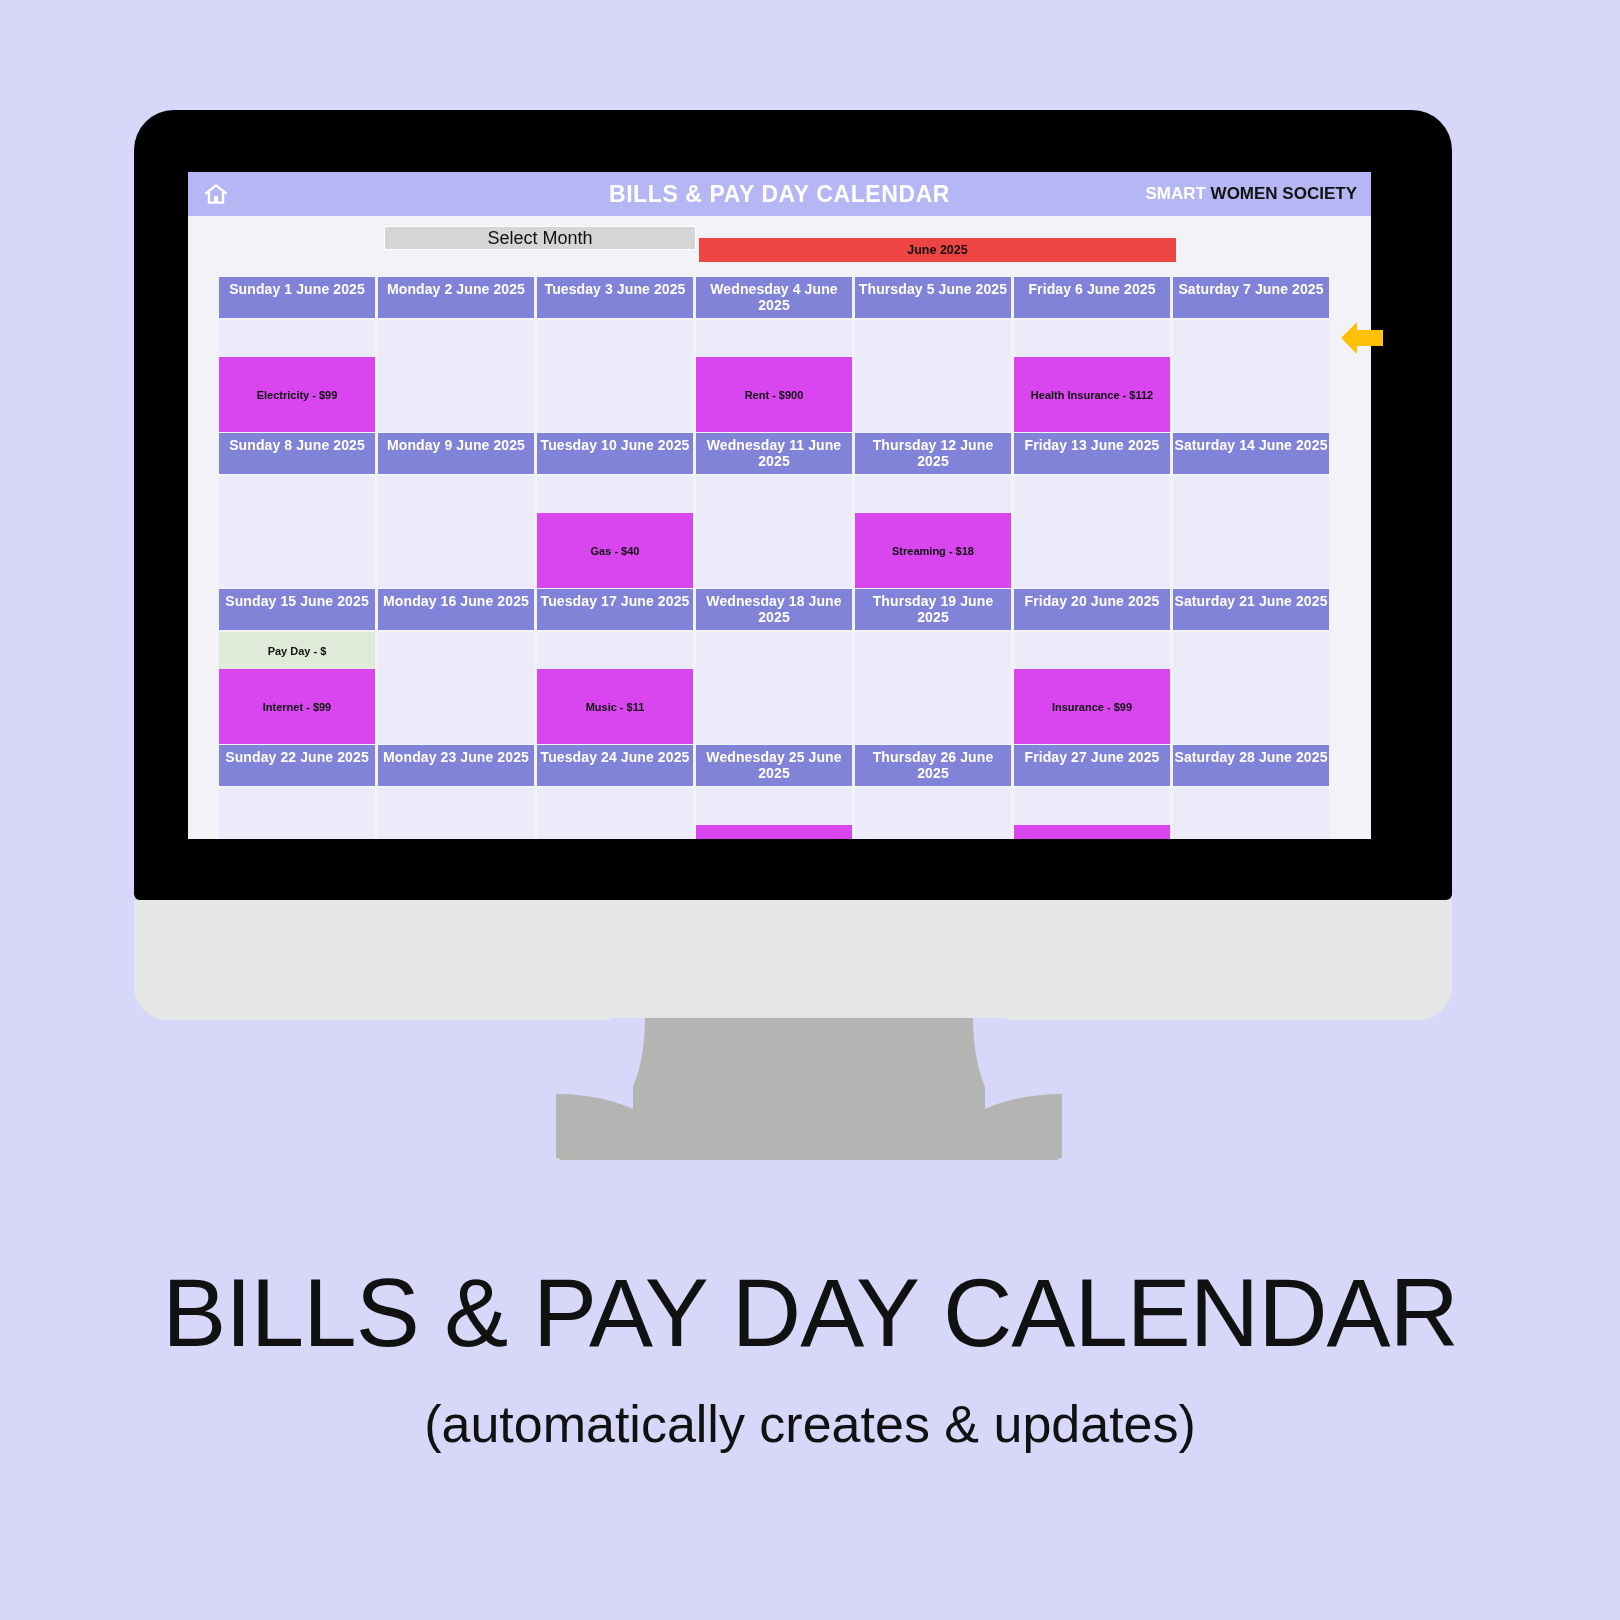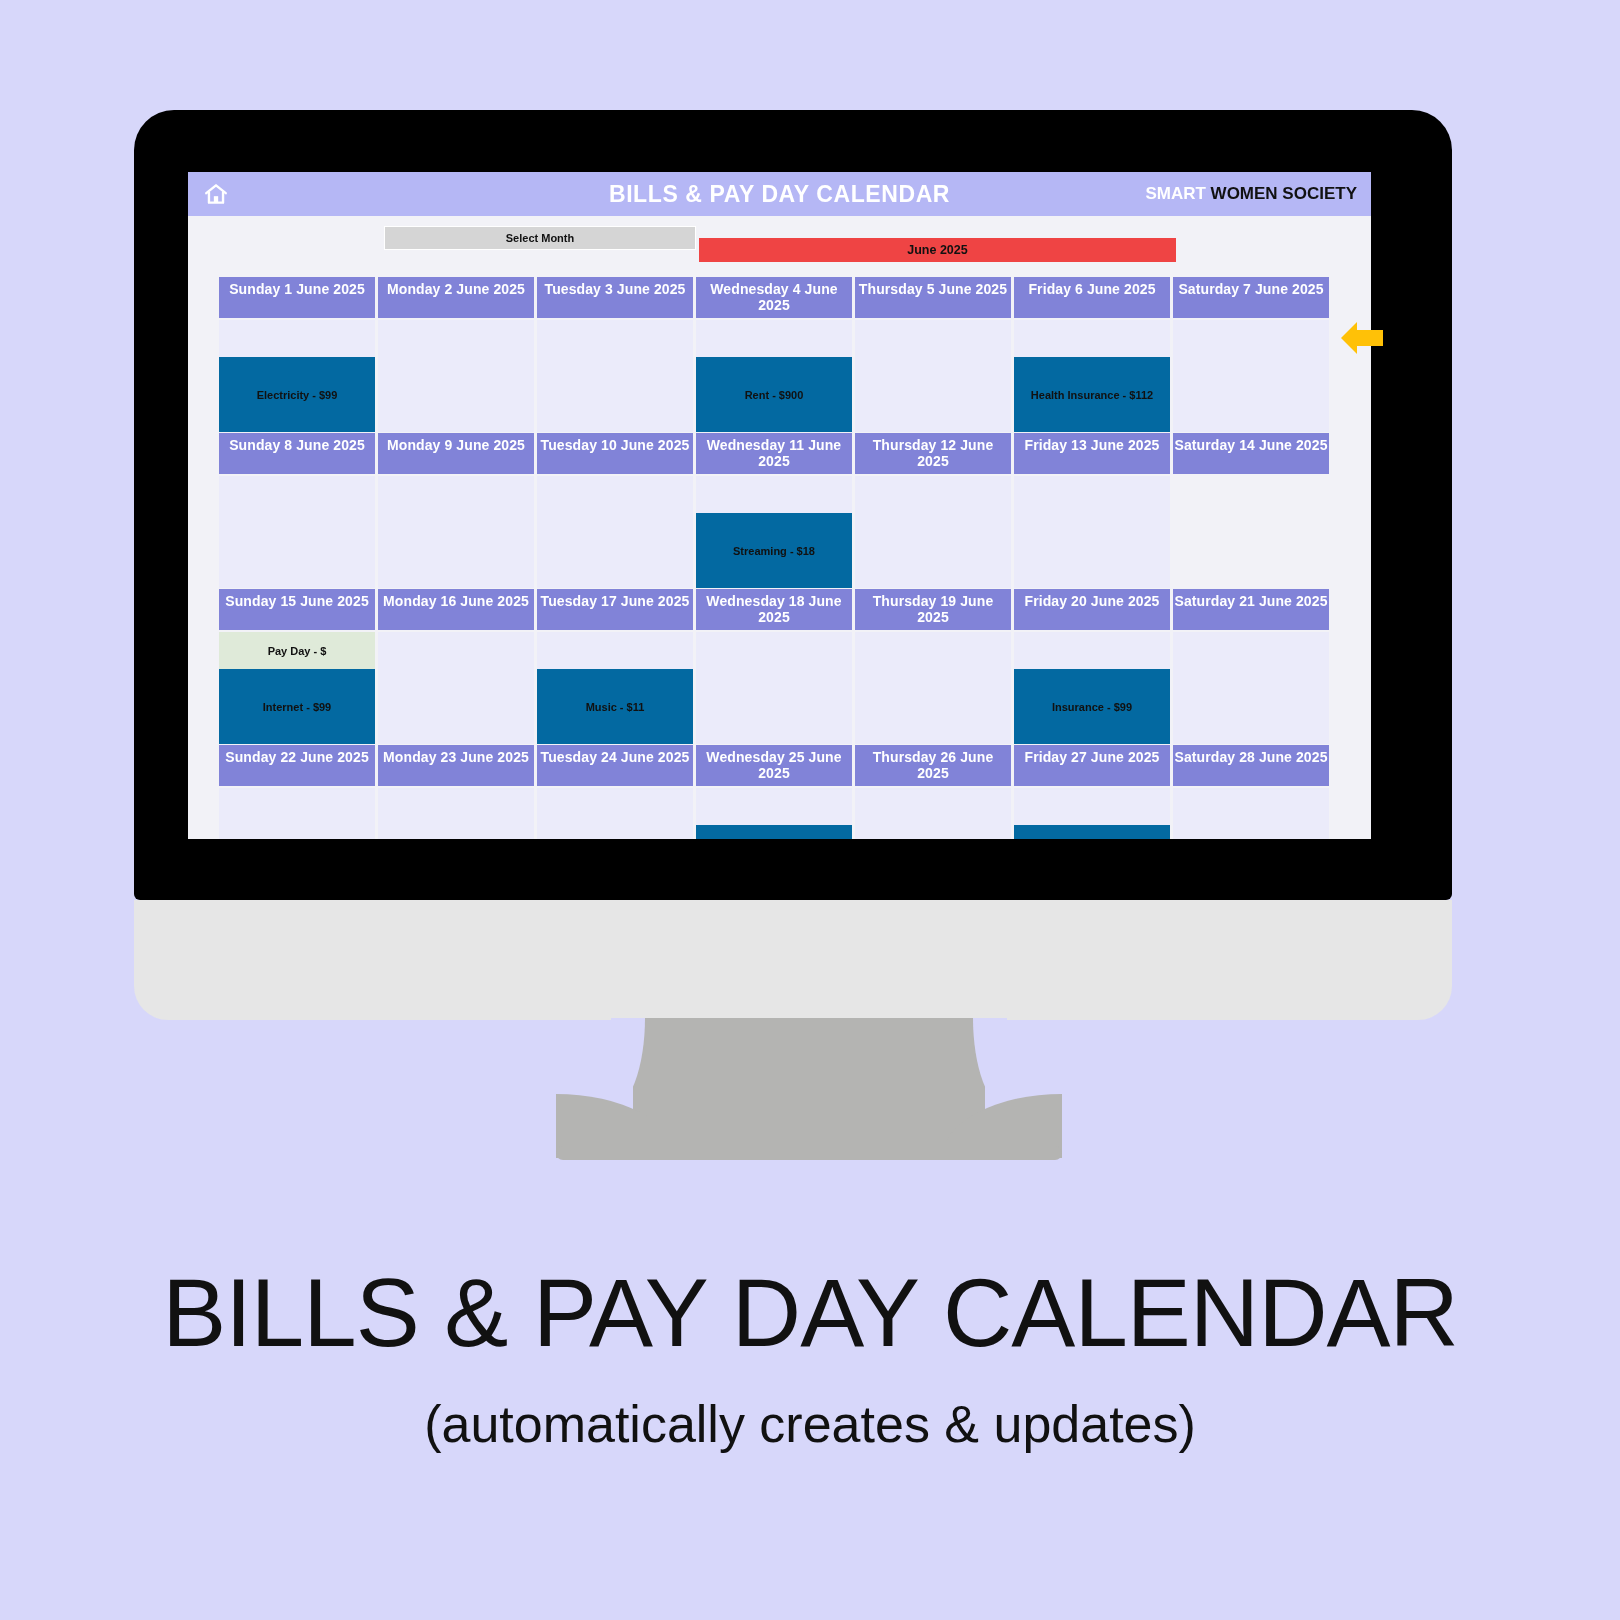--- a/index.html
+++ b/index.html
@@ -98,21 +98,21 @@
     height: 44px;
     position: relative;
   }
   .sel-month {
     position: absolute;
     left: 196px; top: 10px;
     width: 312px; height: 24px;
     background: #d5d5d5;
     border: 1px solid #ffffff;
     display: flex; align-items: center; justify-content: center;
-    font-size: 11px; font-weight: bold; color: #111;
+    font-size: 18px; font-weight: normal; color: #111;
   }
   .sel-value {
     position: absolute;
     left: 511px; top: 10px;
     width: 477px; height: 24px;
     background: #ef4444;
     display: flex; align-items: center; justify-content: center;
     font-size: 12.5px; font-weight: bold; color: #111; margin-top: 12px;
   }
 
@@ -153,21 +153,21 @@
     height: 37px;
     display: flex;
     align-items: center;
     justify-content: center;
     font-size: 11px;
     font-weight: bold;
     color: #111;
     text-align: center;
   }
   .slot.empty { background: transparent; }
-  .slot.bill { background: #0369a1; height: 75px; }
+  .slot.bill { background: #d946ef; height: 75px; }
   .slot.payday { background: #dfead9; }
 
   
   .arrow {
     position: absolute;
     left: 1341px; top: 318px;
     width: 42px; height: 40px;
   }
 
   
@@ -281,20 +281,24 @@
             <div class="day-cell">
               <div class="slot empty"></div>
               <div class="slot empty" style="height: 75px;"></div>
             </div>
             <div class="day-cell">
               <div class="slot empty"></div>
               <div class="slot empty" style="height: 75px;"></div>
             </div>
             <div class="day-cell">
               <div class="slot empty"></div>
+              <div class="slot bill" style="height: 75px;">Gas - $40</div>
+            </div>
+            <div class="day-cell">
+              <div class="slot empty"></div>
               <div class="slot empty" style="height: 75px;"></div>
             </div>
             <div class="day-cell">
               <div class="slot empty"></div>
               <div class="slot bill" style="height: 75px;">Streaming - $18</div>
             </div>
             <div class="day-cell">
               <div class="slot empty"></div>
               <div class="slot empty" style="height: 75px;"></div>
             </div>

